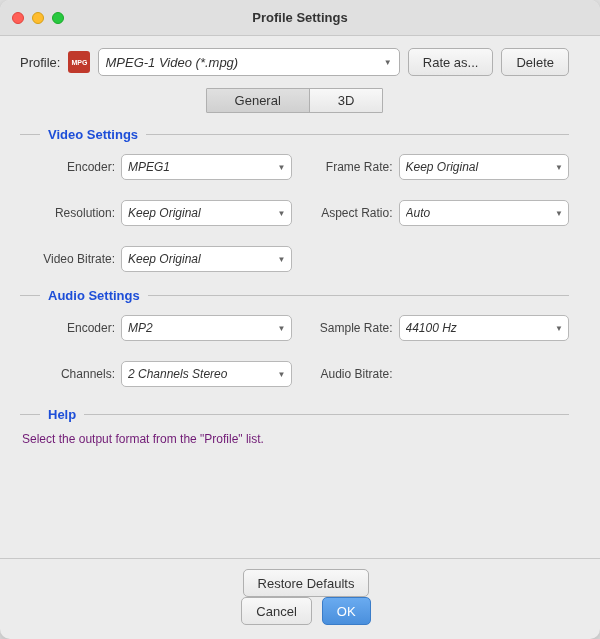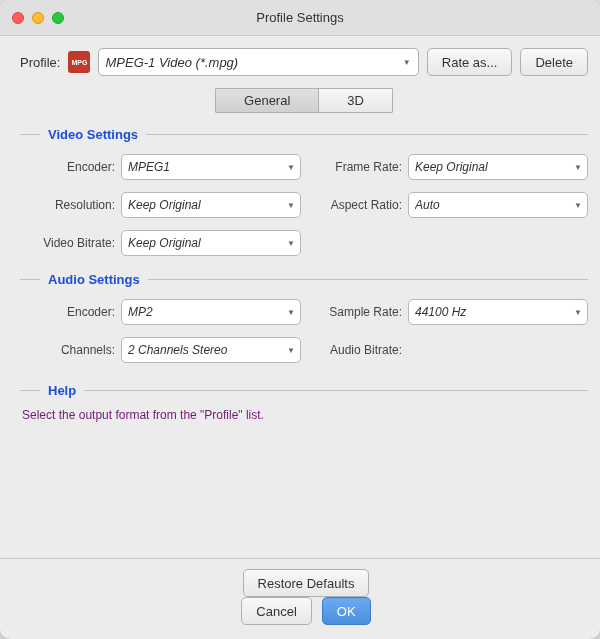--- a/index.html
+++ b/index.html
@@ -41,26 +41,26 @@
     .traffic-light {
       width: 12px;
       height: 12px;
       border-radius: 50%;
     }
     .tl-close { background: #ff5f57; border: 1px solid #e0443e; }
     .tl-min { background: #febc2e; border: 1px solid #d4a017; }
     .tl-max { background: #28c840; border: 1px solid #1aab29; }
     .title-text {
       font-size: 13px;
-      font-weight: 400;
+      font-weight: 700;
       color: #333;
     }
     .content {
       flex: 1;
-      padding: 12px 12px 12px 20px;
+      padding: 12px 31px 12px 20px;
       display: flex;
       flex-direction: column;
       gap: 0;
       overflow: hidden;
     }
     .profile-row {
       display: flex;
       align-items: center;
       gap: 8px;
       margin-bottom: 12px;
@@ -156,21 +156,21 @@
       margin-bottom: 16px;
     }
     .section-title {
       font-size: 13px;
       font-weight: 600;
       color: #1d4ed8;
     }
     .settings-grid {
       display: grid;
       grid-template-columns: 1fr 1fr;
-      gap: 12px 16px;
+      gap: 20px 16px;
       padding-left: 10px;
       margin-top: 12px;
     }
     .field-row {
       display: flex;
       align-items: center;
       gap: 6px;
     }
     .field-label {
       font-size: 12px;

